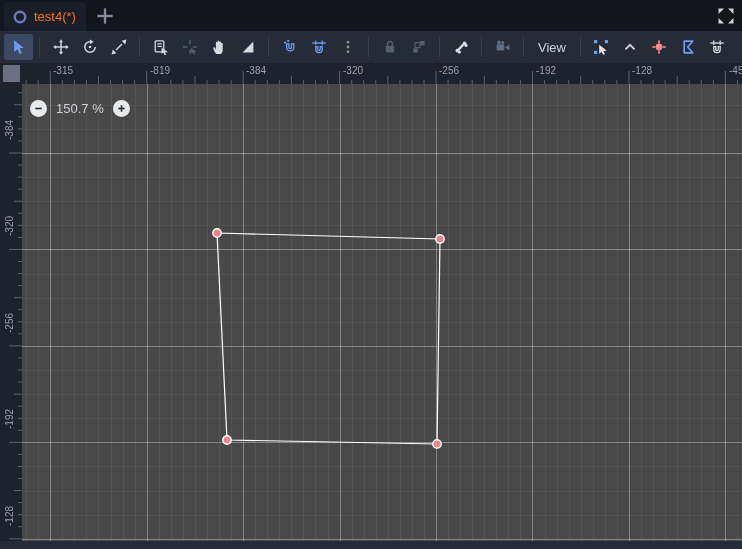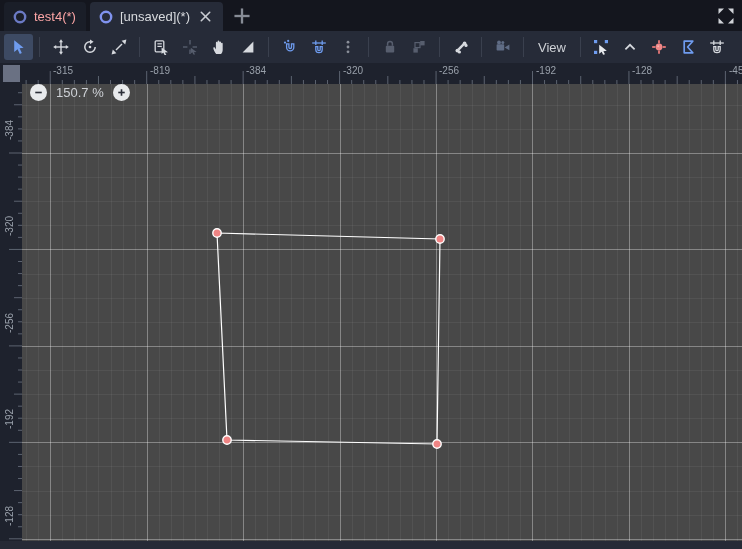--- a/index.html
+++ b/index.html
@@ -3,21 +3,21 @@
 <meta charset="utf-8">
 <style>
   * { box-sizing: border-box; margin: 0; padding: 0; }
   html,body { width:742px; height:549px; background:#14161e; font-family:"Liberation Sans",sans-serif; }
   .app { position:relative; width:742px; height:549px; overflow:hidden; background:#14161e; }
 
   
   .tabbar { position:absolute; left:0; top:0; width:742px; height:31px; background:#14161e; display:flex; align-items:flex-end; }
   .tab { height:29px; display:flex; align-items:center; gap:6px; padding:0 10px 0 8px; margin-left:4px;
          border-radius:4px 4px 0 0; cursor:pointer; }
-  .tab.inactive { background:#1a1e28; color:#fca5a5; }
+  .tab.inactive { background:#1a1e28; color:#f97316; }
   .tab.active   { background:#262b38; color:#d8dade; }
   .tab .tlabel { font-size:13px; white-space:nowrap; }
   .tab-scene-icon { width:16px; height:16px; color:#8093ef; }
   .tab.inactive .tab-scene-icon { color:#6b7ac4; }
   .tab-close { width:15px; height:15px; color:#c9ccd2; margin-left:2px; cursor:pointer; }
   .tab-add { width:22px; height:22px; margin:0 0 4px 8px; color:#878c96; display:flex; align-items:center; justify-content:center; cursor:pointer; }
   .expand-btn { position:absolute; right:6px; top:6px; width:20px; height:20px; color:#d0d3d8; cursor:pointer; }
 
   
   .toolbar { position:absolute; left:0; top:31px; width:742px; height:32px; background:#262b38; display:flex; align-items:center; padding-left:4px; }
@@ -40,50 +40,38 @@
   .canvas { position:absolute; left:22px; top:84px; width:720px; height:457px; overflow:hidden;
     background-color:#484848;
     background-image:
       repeating-linear-gradient(90deg, transparent 0px, transparent 4.14px, rgba(255,255,255,0.055) 4.14px, rgba(255,255,255,0.055) 5.14px, transparent 5.14px, transparent 12.056px),
       repeating-linear-gradient(180deg, transparent 0px, transparent 20.78px, rgba(255,255,255,0.055) 20.78px, rgba(255,255,255,0.055) 21.78px, transparent 21.78px, transparent 24.112px),
       repeating-linear-gradient(90deg, transparent 0px, transparent 28.25px, rgba(255,255,255,0.30) 28.25px, rgba(255,255,255,0.30) 29.25px, transparent 29.25px, transparent 96.45px),
       repeating-linear-gradient(180deg, transparent 0px, transparent 69px, rgba(255,255,255,0.30) 69px, rgba(255,255,255,0.30) 70px, transparent 70px, transparent 96.45px);
   }
   .poly-layer { position:absolute; left:0; top:0; width:720px; height:457px; }
 
-  .zoomctl { position:absolute; left:8px; top:0; display:flex; align-items:center; gap:9px; }
+  .zoomctl { position:absolute; left:8px; top:16px; display:flex; align-items:center; gap:9px; }
   .zoombtn { width:17px; height:17px; border-radius:50%; background:#e8eaec; color:#2b2f38; display:flex; align-items:center; justify-content:center; cursor:pointer; }
   .zoombtn svg { width:13px; height:13px; }
   .zoomlabel { font-size:13px; color:#ced1d6; }
 
   .bottom-strip { position:absolute; left:0; top:541px; width:742px; height:8px; background:#262a36; }
 </style>
 </head>
 <body>
 
 <div class="app">
 
   <div class="tabbar">
     <div class="tab inactive">
       <span class="tab-scene-icon"><svg viewBox="0 0 16 16">
             <circle cx="8" cy="8" r="5.2" fill="none" stroke="currentColor" stroke-width="2.4"></circle>
           </svg></span>
       <span class="tlabel">test4(*)</span>
-    </div>
-    <div class="tab active">
-      <span class="tab-scene-icon"><svg viewBox="0 0 16 16">
-            <circle cx="8" cy="8" r="5.2" fill="none" stroke="currentColor" stroke-width="2.4"></circle>
-          </svg></span>
-      <span class="tlabel">[unsaved](*)</span>
-      <span class="tab-close"><svg viewBox="0 0 16 16">
-            <g stroke="currentColor" stroke-width="1.7" stroke-linecap="round">
-              <line x1="3.5" y1="3.5" x2="12.5" y2="12.5"></line>
-              <line x1="12.5" y1="3.5" x2="3.5" y2="12.5"></line>
-            </g>
-          </svg></span>
     </div>
     <div class="tab-add">
         <svg viewBox="0 0 16 16">
           <g stroke="currentColor" stroke-width="1.7">
             <line x1="8" y1="2.5" x2="8" y2="13.5"></line>
             <line x1="2.5" y1="8" x2="13.5" y2="8"></line>
           </g>
         </svg>
       </div>
     <div class="expand-btn"><svg viewBox="0 0 16 16">

